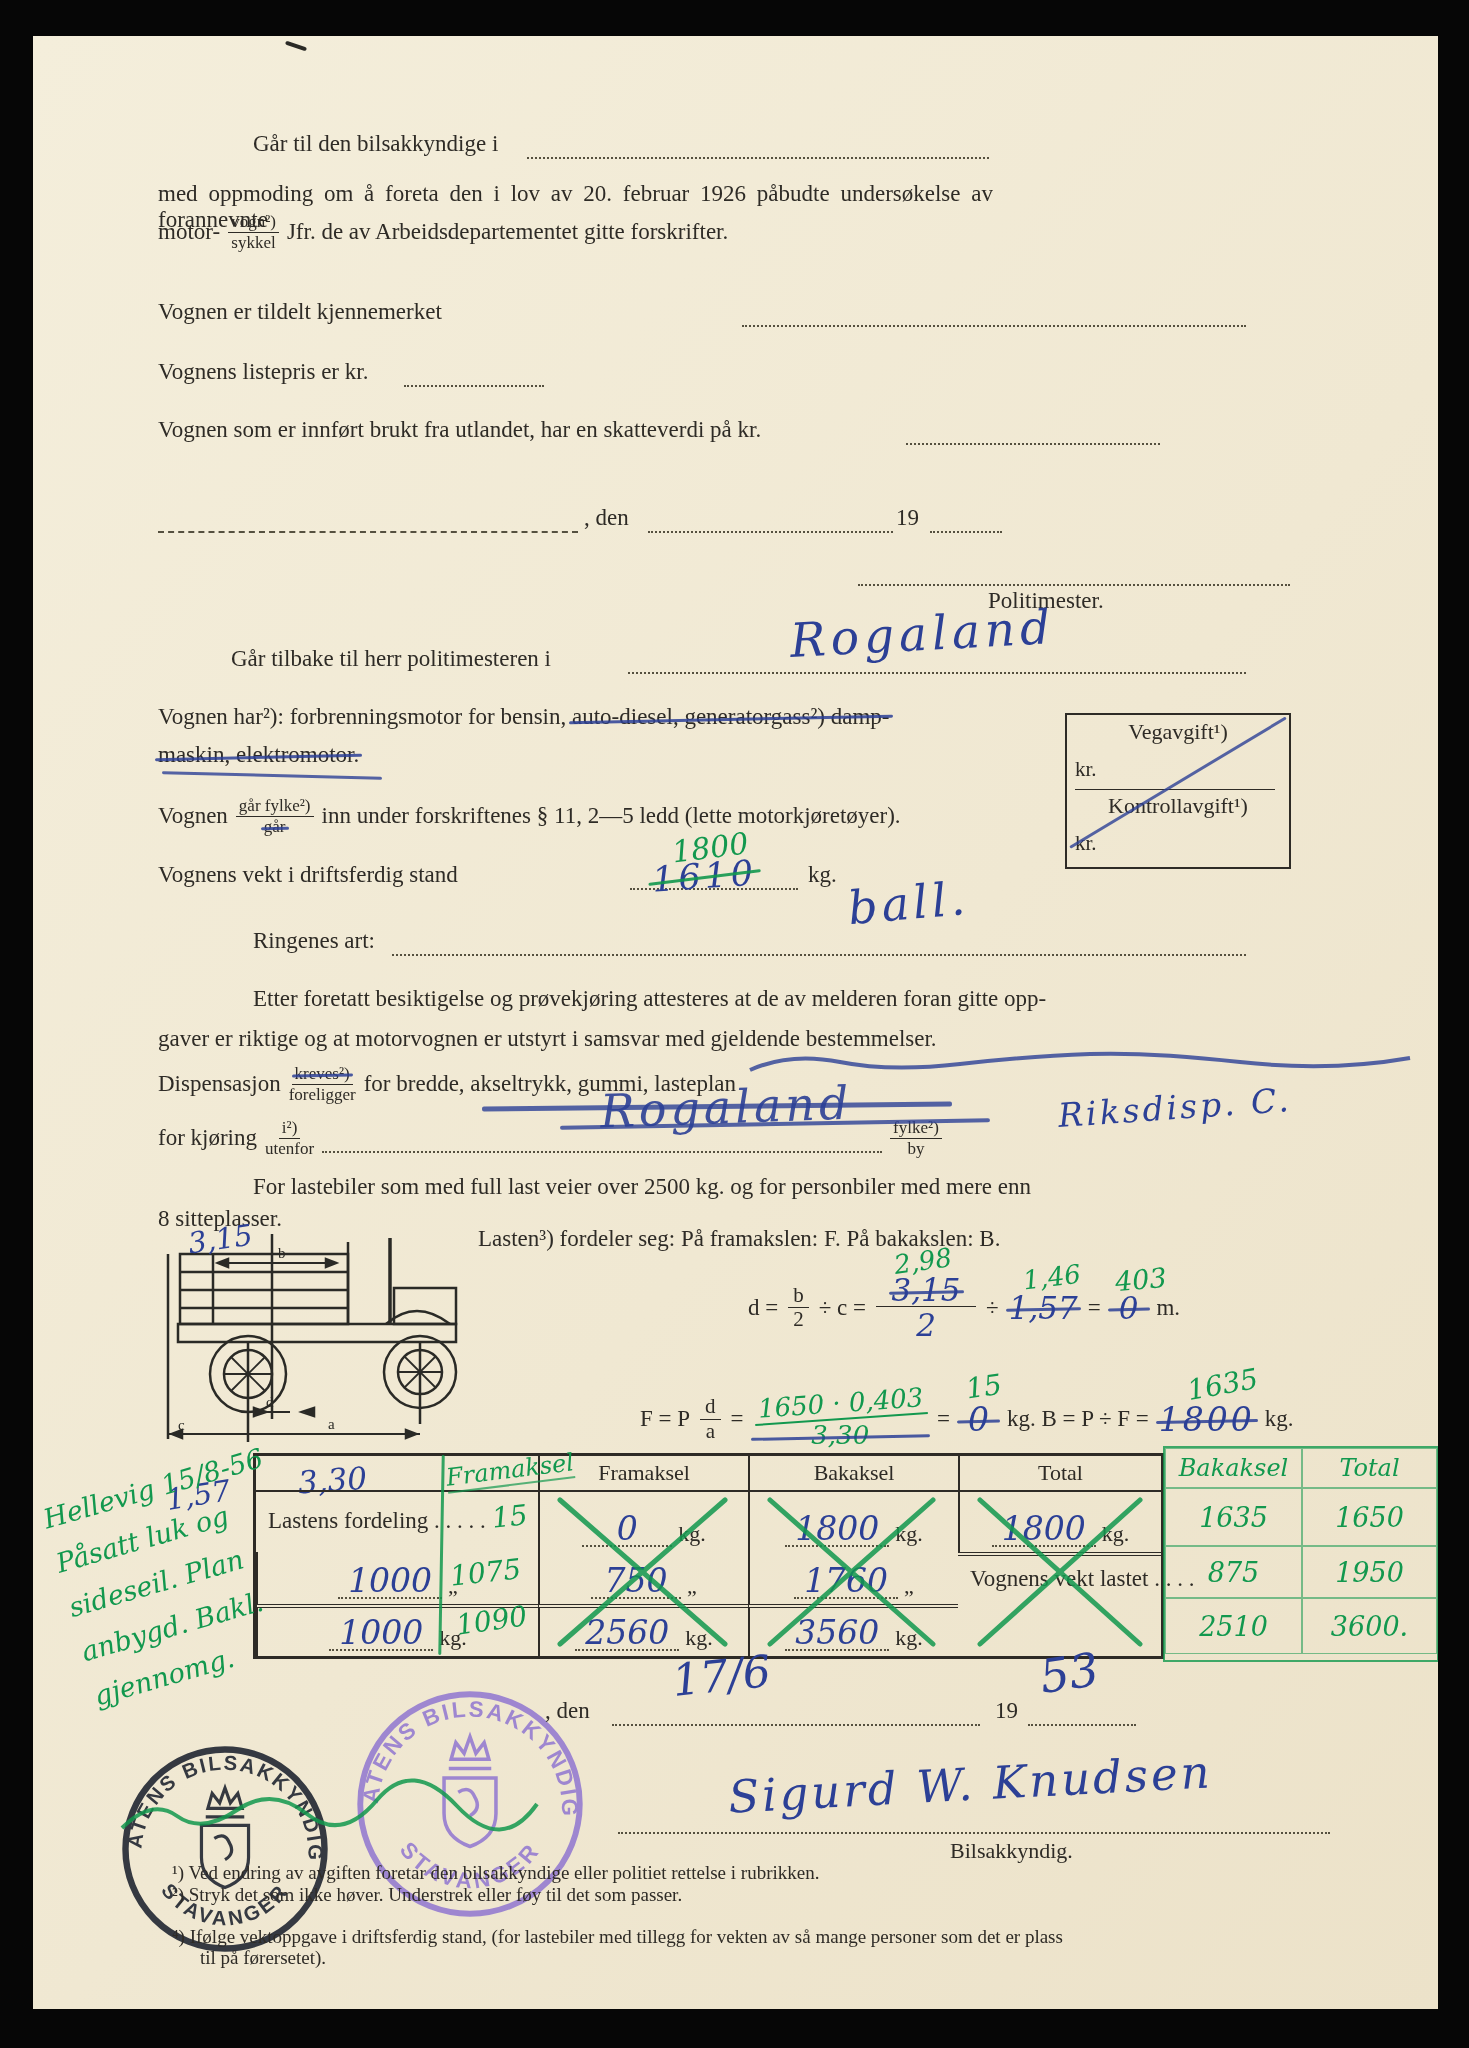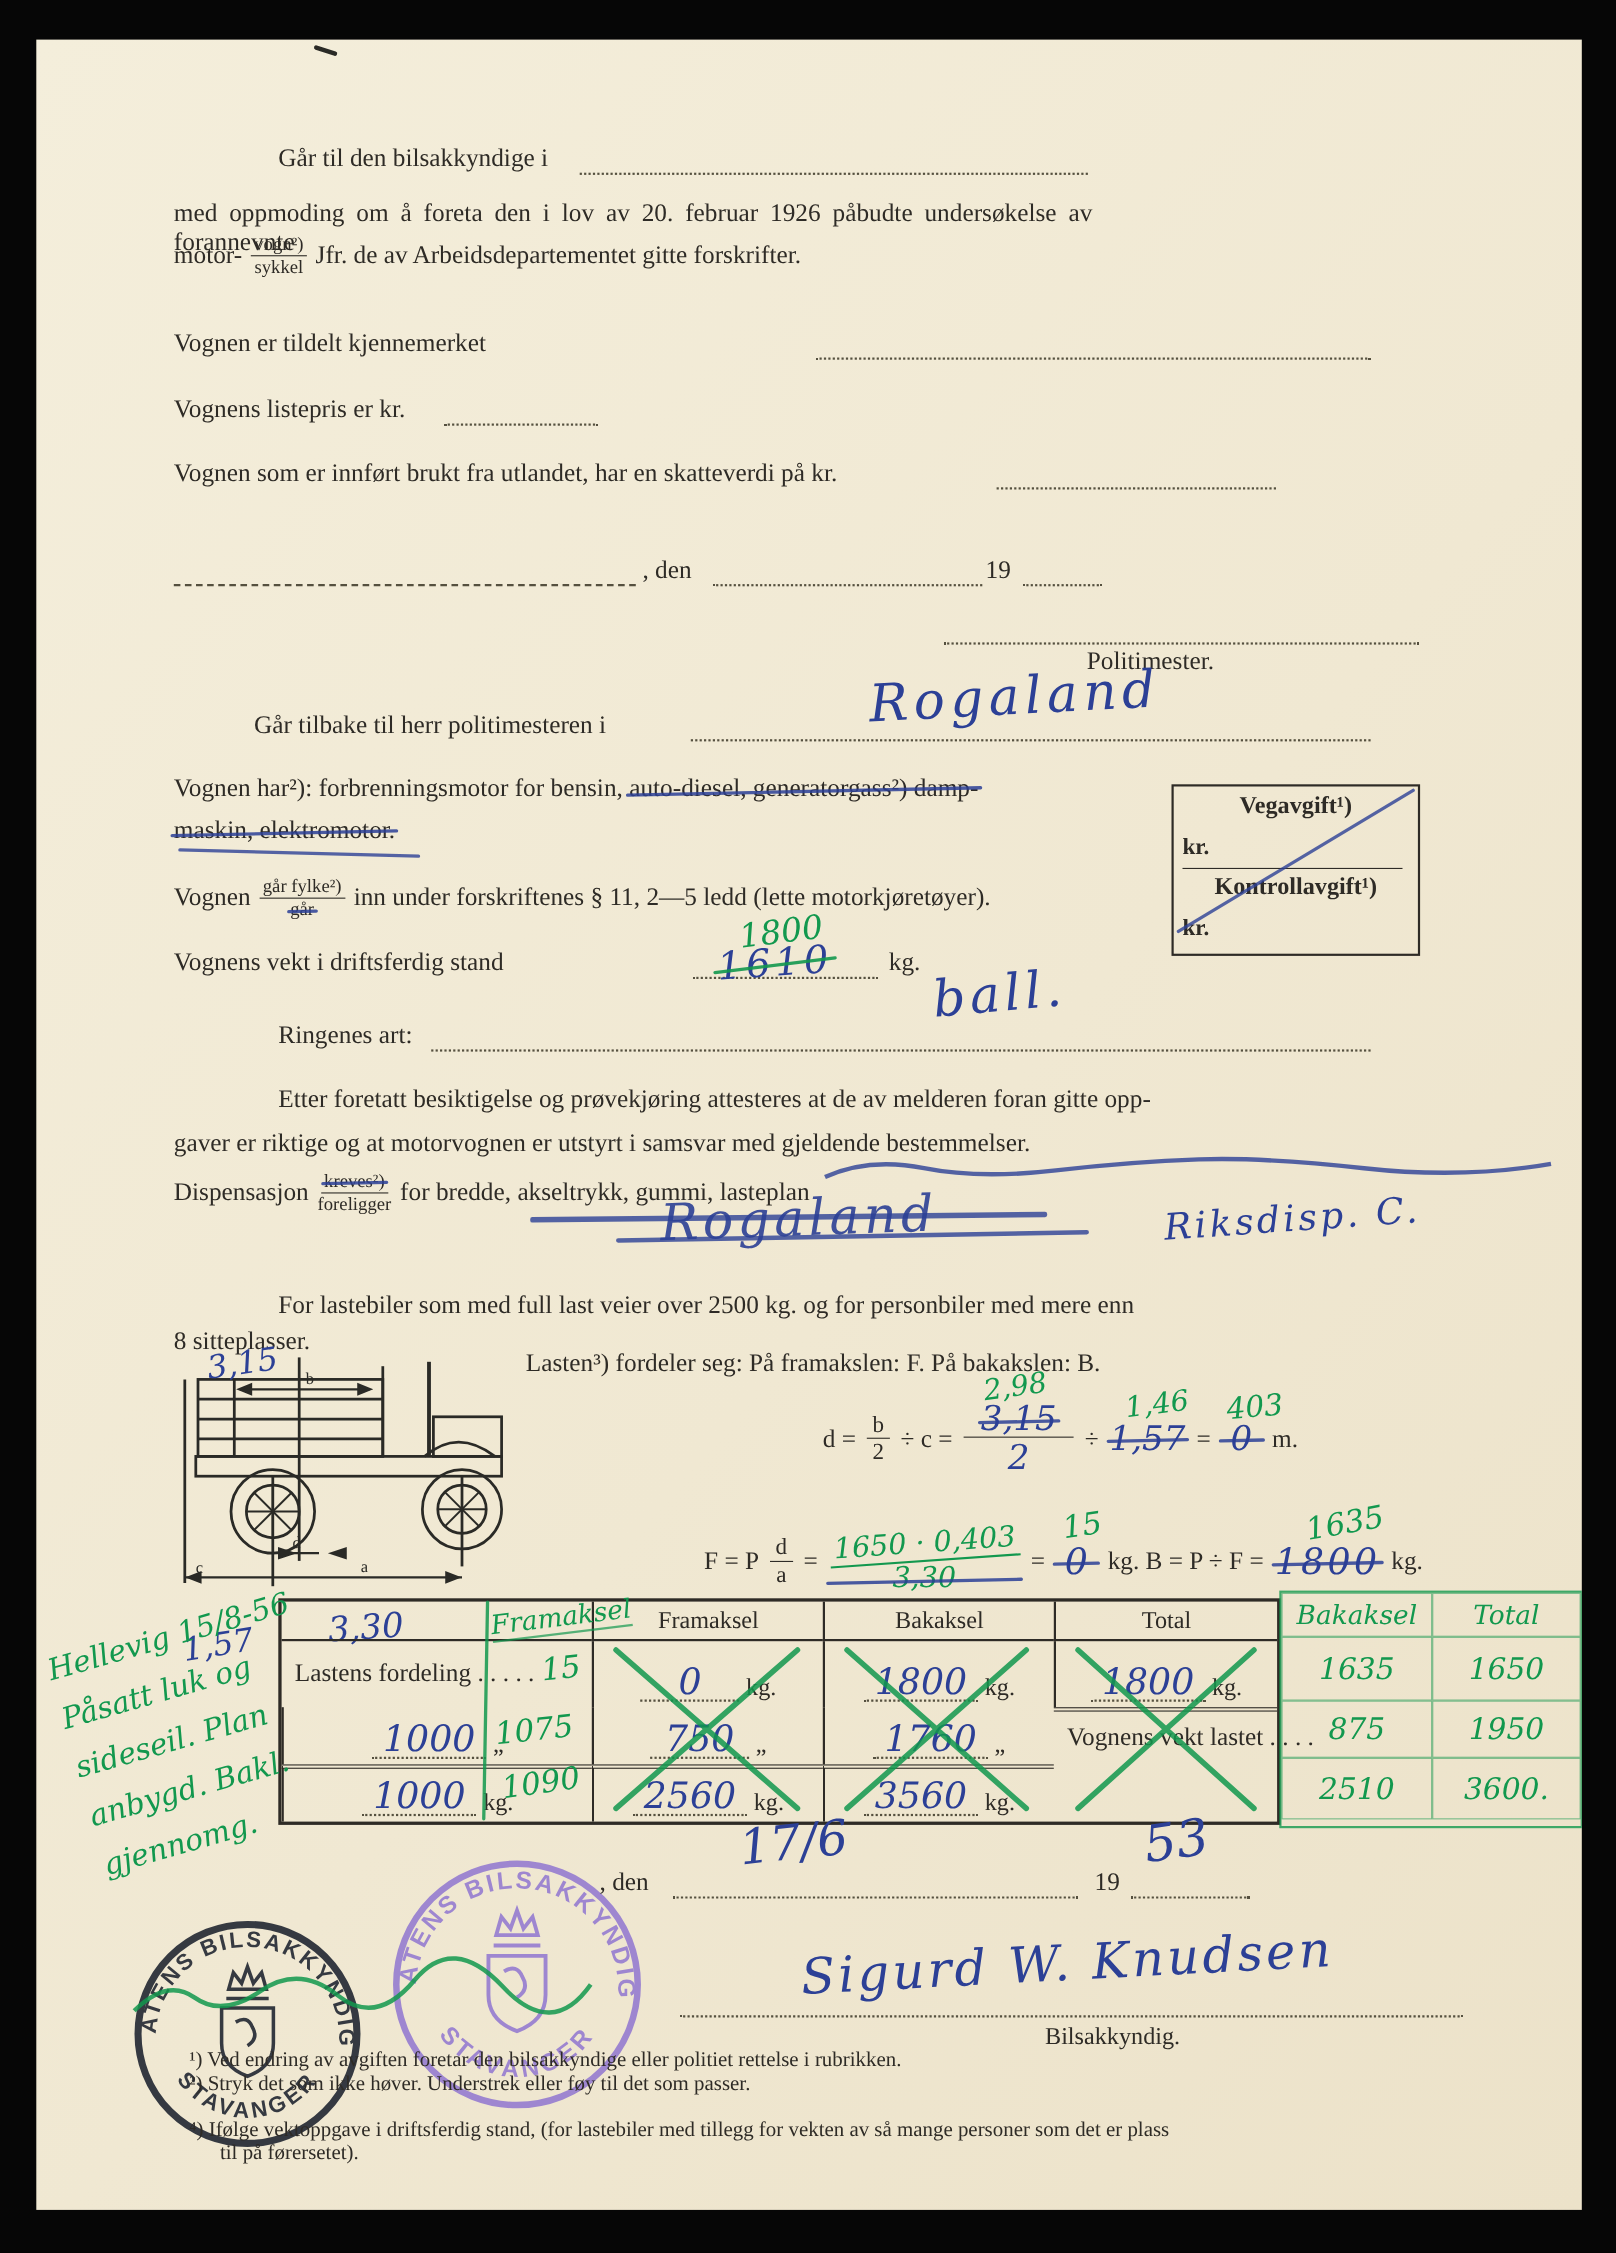--- a/index.html
+++ b/index.html
@@ -21,21 +21,21 @@
   .pfrac2{display:inline-flex;flex-direction:column;align-items:center;font-size:21px;line-height:1.1;}
   .pfrac2 .top{border-bottom:1.6px solid #2e2b26;padding:0 5px;}
   .struck-b{position:relative;display:inline-block;}
   .struck-b::after{content:"";position:absolute;left:-3px;right:-3px;top:52%;height:3px;background:#2c4096;opacity:.85;transform:rotate(-1.2deg);border-radius:2px;}
   .struck-g{position:relative;display:inline-block;}
   .struck-g::after{content:"";position:absolute;left:-4px;right:-4px;top:50%;height:3px;background:#12984e;opacity:.9;transform:rotate(-3deg);border-radius:2px;}
   .bline{position:absolute;background:#2c4096;height:3px;border-radius:2px;opacity:.8;}
   .gline{position:absolute;background:#12984e;border-radius:2px;opacity:.85;}
   .stack{position:relative;display:inline-block;text-align:center;}
   .stack .above{position:absolute;left:0;top:-24px;}
-  .box{position:absolute;border:2.5px solid #2e2b26;font-weight:bold;}
+  .box{position:absolute;border:2.5px solid #2e2b26;}
   .tbl{position:absolute;left:253px;top:1453px;display:grid;grid-template-columns:282px 210px 210px 203px;grid-template-rows:36px 60px 52px 52px;border:3px solid #2e2b26;background:transparent;}
   .tbl .hc{font-size:22px;text-align:center;padding-top:4px;border-bottom:2px solid #2e2b26;}
   .tbl .bl{border-left:2px solid #2e2b26;}
   .tbl .lbl{font-size:23px;padding:16px 0 0 12px;white-space:nowrap;}
   .tbl .val{position:relative;display:flex;align-items:flex-end;justify-content:center;gap:6px;padding-bottom:5px;}
   .tbl .num{font-family:"DejaVu Serif",serif;font-style:italic;color:#2c4096;font-size:33px;line-height:1;border-bottom:2px dotted #55503f;padding:0 10px;min-width:70px;text-align:center;}
   .tbl .unit{font-size:22px;}
   .tbl .dbl{border-top:4px double #2e2b26;}
   .ext{position:absolute;left:1163px;top:1446px;width:272px;height:212px;display:grid;grid-template-columns:137px 135px;grid-template-rows:40px 58px 52px 56px;border:2px solid rgba(18,152,78,.8);}
   .ext div{border:1px solid rgba(18,152,78,.55);display:flex;align-items:center;justify-content:center;font-family:"DejaVu Serif",serif;font-style:italic;color:#12984e;}
@@ -142,20 +142,32 @@
       <span>foreligger</span>
     </span>
     <span>for bredde, akseltrykk, gummi, lasteplan</span>
   </div>
   <svg style="left:740px;top:1030px" width="680" height="60">
     <path d="M10,40 q40,-18 90,-8 t120,2 t130,-10 t150,8 t170,-4" fill="none" stroke="#2c4096" stroke-width="4" opacity="0.8"></path>
   </svg>
   <div class="bline" style="left:482px;top:1104px;width:470px;height:5px;transform:rotate(-0.6deg)"></div>
 
   
+  <div class="row" style="left:158px;top:1118px">
+    <span>for kjøring</span>
+    <span class="pfrac">
+      <span class="top">i²)</span>
+      <span>utenfor</span>
+    </span>
+    <span style="display:inline-block;width:560px;border-bottom:2px dotted #55503f;height:28px"></span>
+    <span class="pfrac">
+      <span class="top">fylke²)</span>
+      <span>by</span>
+    </span>
+  </div>
   <div class="hw hwb" style="left:600px;top:1080px;font-size:46px;letter-spacing:4px;transform:rotate(-2deg);opacity:.9">Rogaland</div>
   <div class="bline" style="left:560px;top:1122px;width:430px;height:4px;transform:rotate(-1deg)"></div>
   <div class="hw hwb" style="left:1058px;top:1088px;font-size:33px;letter-spacing:3px;transform:rotate(-4deg)">Riksdisp. C.</div>
 
   
   <div class="t" style="left:253px;top:1174px">For lastebiler som med full last veier over 2500 kg. og for personbiler med mere enn</div>
   <div class="t" style="left:158px;top:1206px">8 sitteplasser.</div>
 
   
   <svg style="left:158px;top:1224px" width="315" height="235" viewBox="0 0 315 235">

